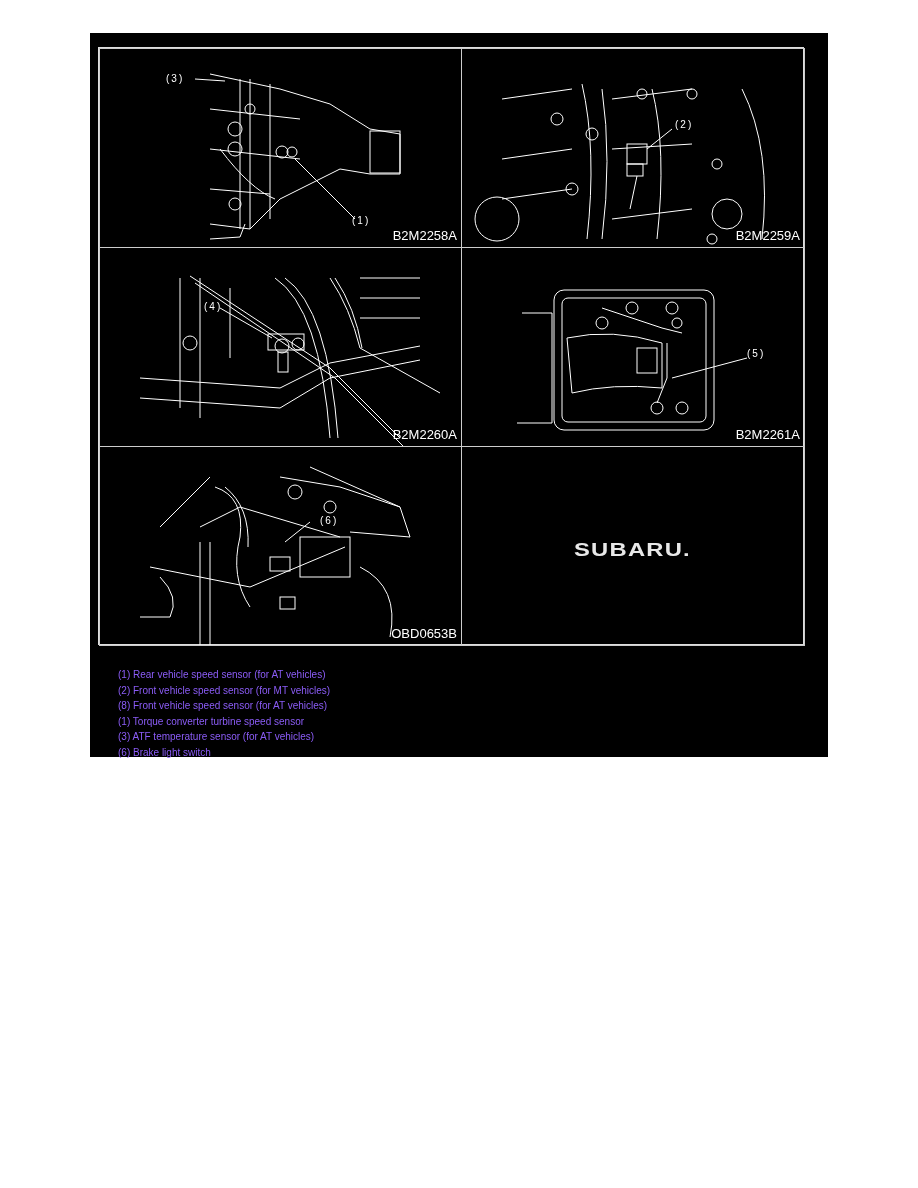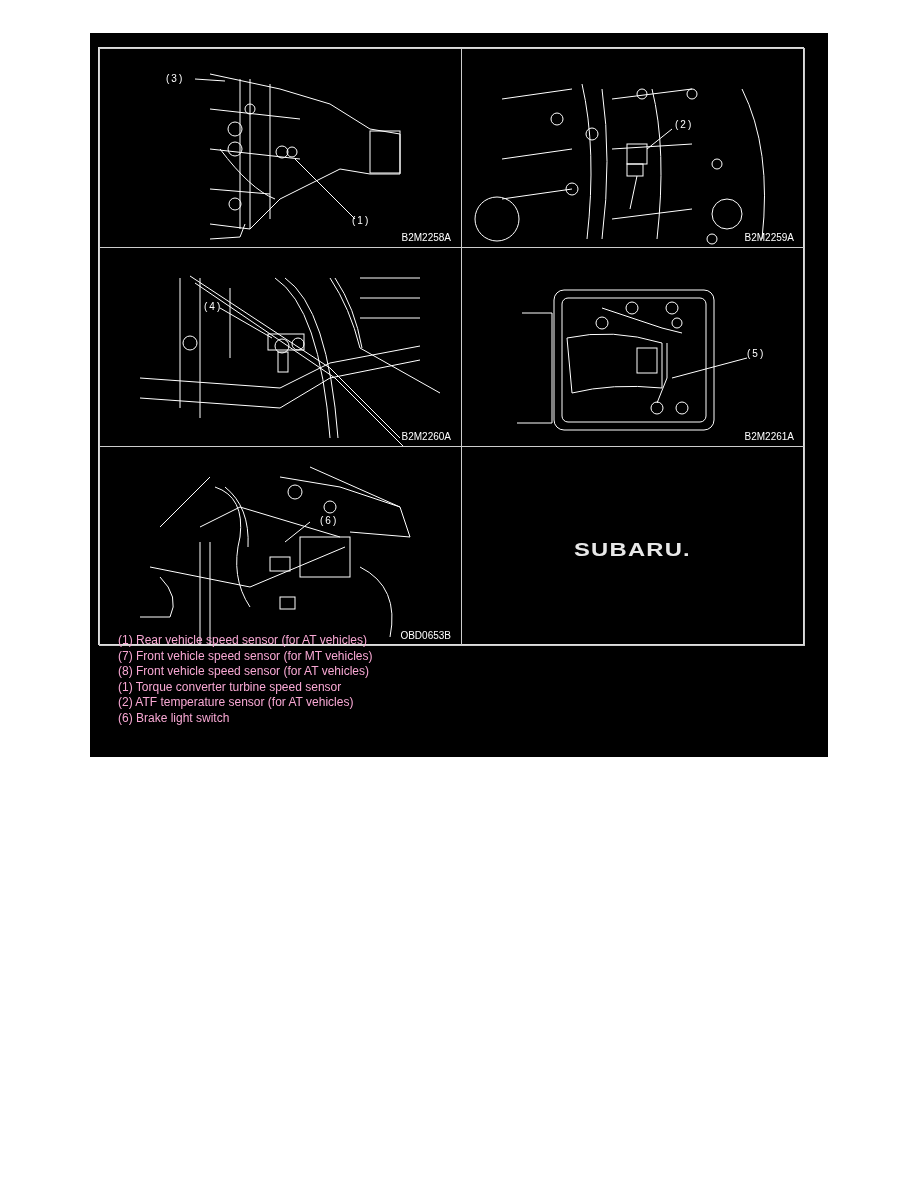--- a/index.html
+++ b/index.html
@@ -7,24 +7,24 @@
   .sheet { position:absolute; left:90px; top:33px; width:738px; height:724px; background:#000; }
   .grid { position:absolute; left:8px; top:14px; width:706px; height:598px; border:1px solid #ddd; box-sizing:border-box; }
   .cell { position:absolute; border:1px solid #ccc; box-sizing:border-box; overflow:hidden; }
   .c1 { left:0; top:0; width:363px; height:200px; }
   .c2 { left:362px; top:0; width:344px; height:200px; }
   .c3 { left:0; top:199px; width:363px; height:200px; }
   .c4 { left:362px; top:199px; width:344px; height:200px; }
   .c5 { left:0; top:398px; width:363px; height:200px; }
   .c6 { left:362px; top:398px; width:344px; height:200px; }
   .cell svg { position:absolute; left:0; top:0; }
-  .code { position:absolute; right:10px; bottom:4px; color:#fff; font-size:10px; }
+  .code { position:absolute; right:4px; bottom:4px; color:#fff; font-size:13px; }
   .callout { position:absolute; color:#fff; font-size:10px; letter-spacing:2px; }
   .logo { position:absolute; left:112px; top:92px; color:#e8e8e8; font-size:19px; font-weight:bold; letter-spacing:1px; transform:scaleX(1.25); transform-origin:left; }
-  .legend { position:absolute; left:28px; top:600px; color:#f9a8d4; font-size:12px; line-height:15.5px; }
+  .legend { position:absolute; left:28px; top:634px; color:#8b5cf6; font-size:10px; line-height:15.5px; }
   .legend div { white-space:nowrap; }
 </style>
 </head>
 <body>
 
 <div class="sheet">
   <div class="grid">
 
     <div class="cell c1">
       <svg width="363" height="200" stroke="#fff" fill="none" stroke-width="1">
@@ -130,19 +130,19 @@
       <span class="code">OBD0653B</span>
     </div>
 
     <div class="cell c6">
       <span class="logo">SUBARU.</span>
     </div>
   </div>
 
   <div class="legend">
     <div>(1) Rear vehicle speed sensor (for AT vehicles)</div>
-    <div>(7) Front vehicle speed sensor (for MT vehicles)</div>
+    <div>(2) Front vehicle speed sensor (for MT vehicles)</div>
     <div>(8) Front vehicle speed sensor (for AT vehicles)</div>
     <div>(1) Torque converter turbine speed sensor</div>
-    <div>(2) ATF temperature sensor (for AT vehicles)</div>
+    <div>(3) ATF temperature sensor (for AT vehicles)</div>
     <div>(6) Brake light switch</div>
   </div>
 </div>
 
 </body></html>

